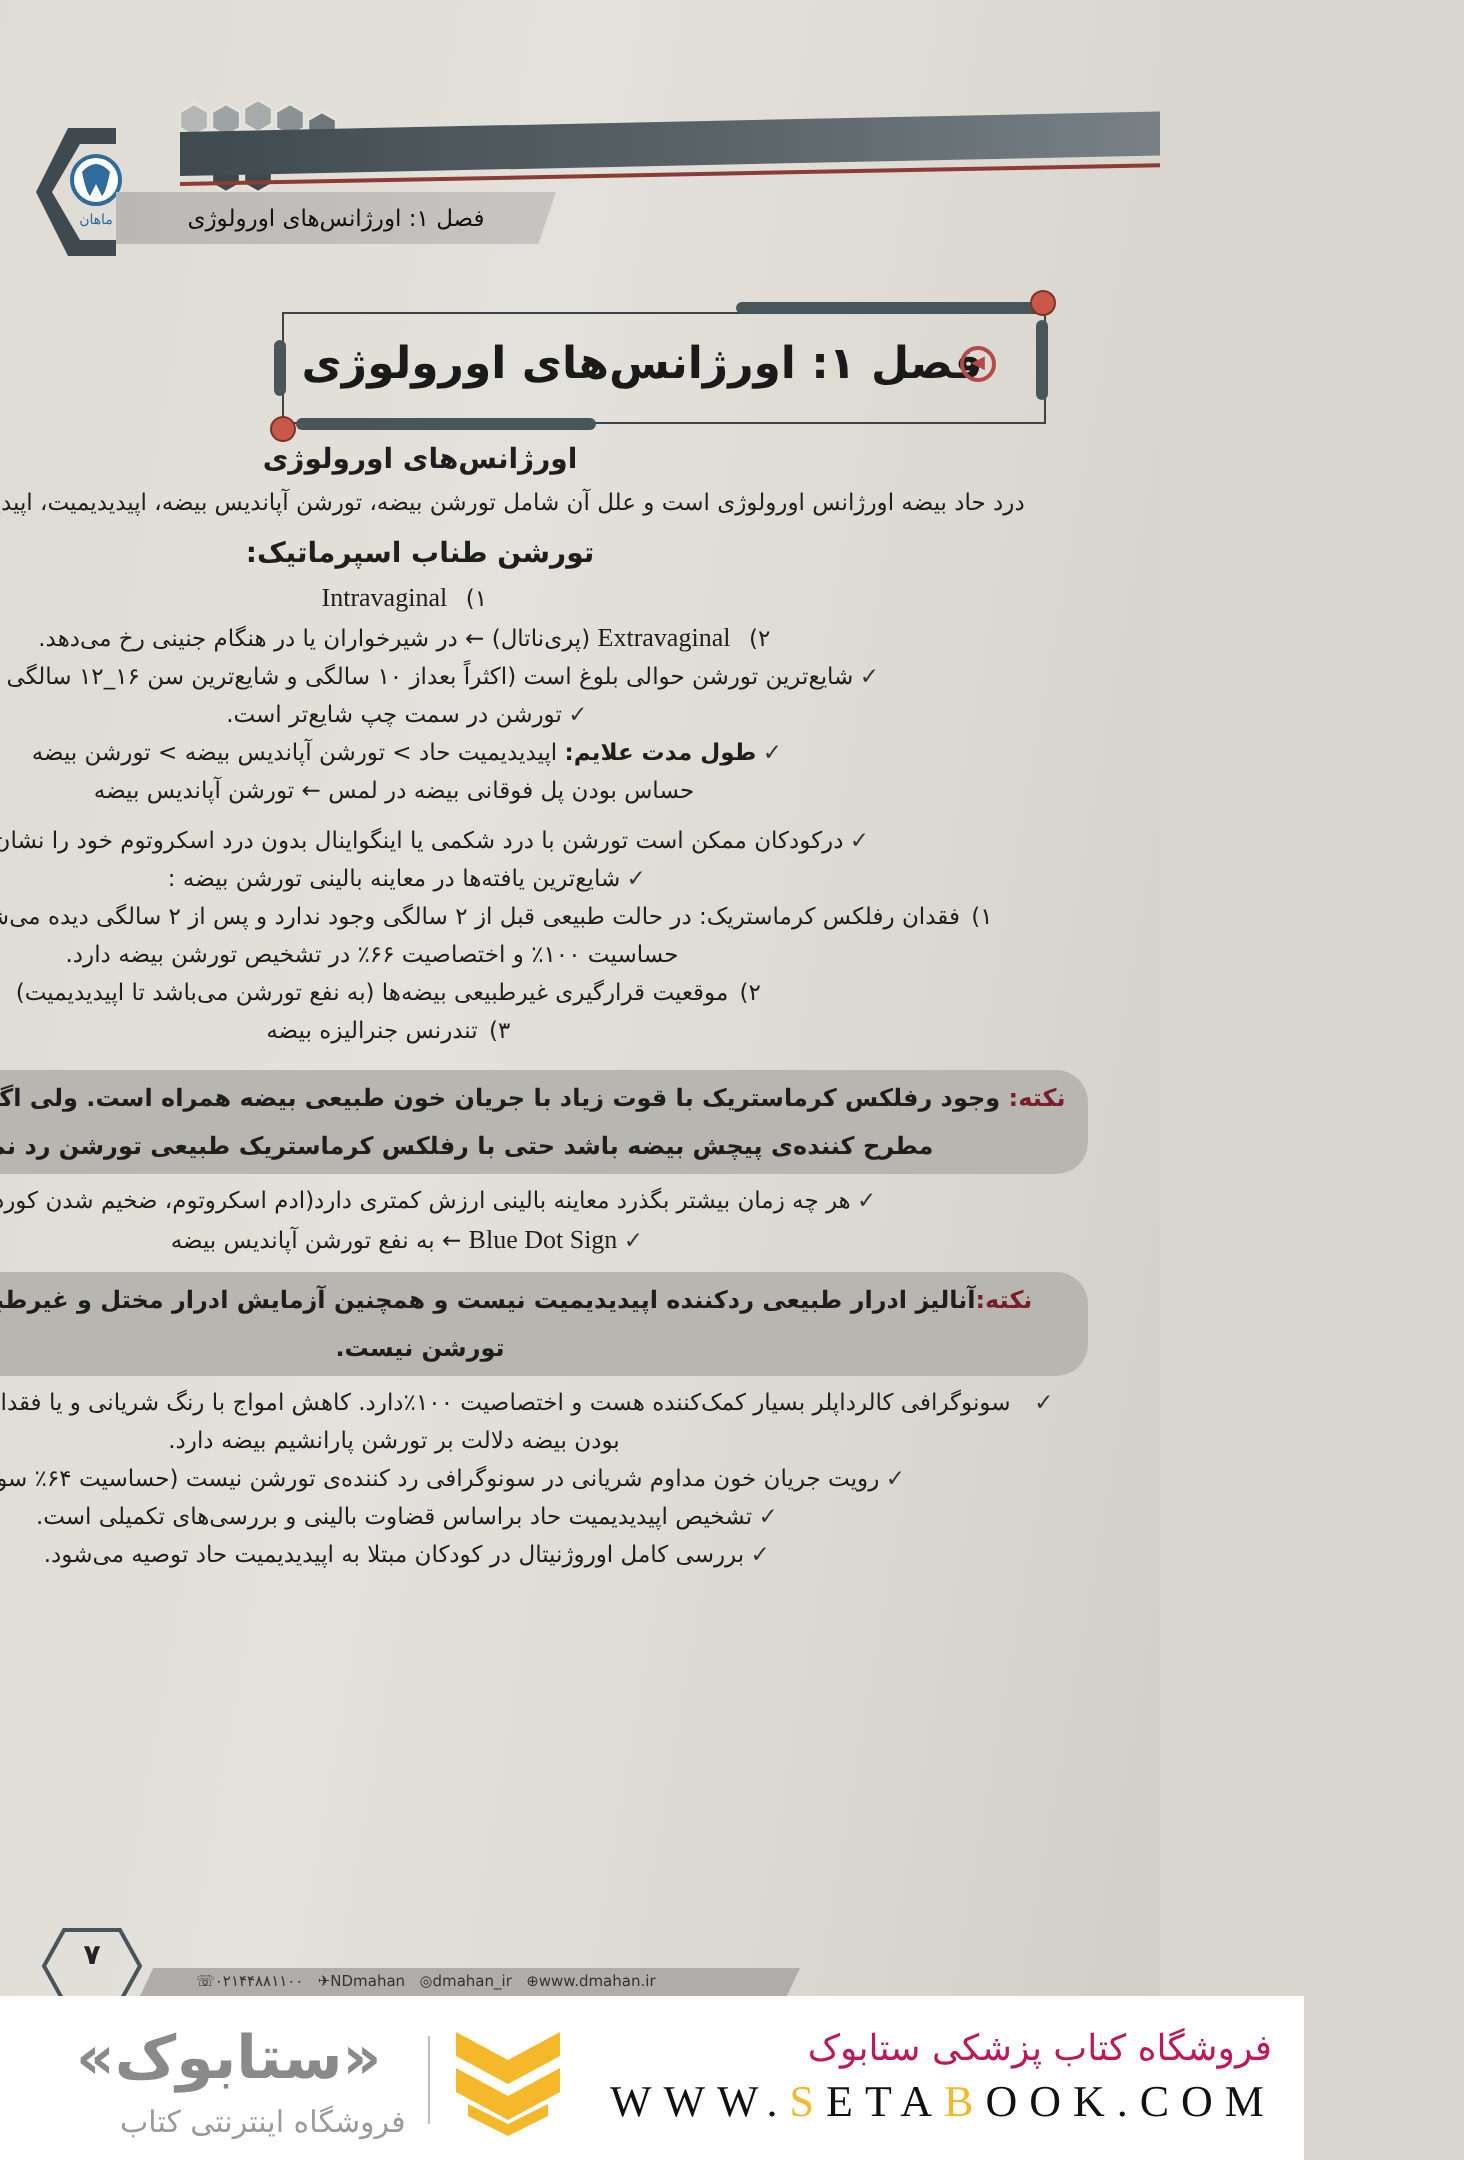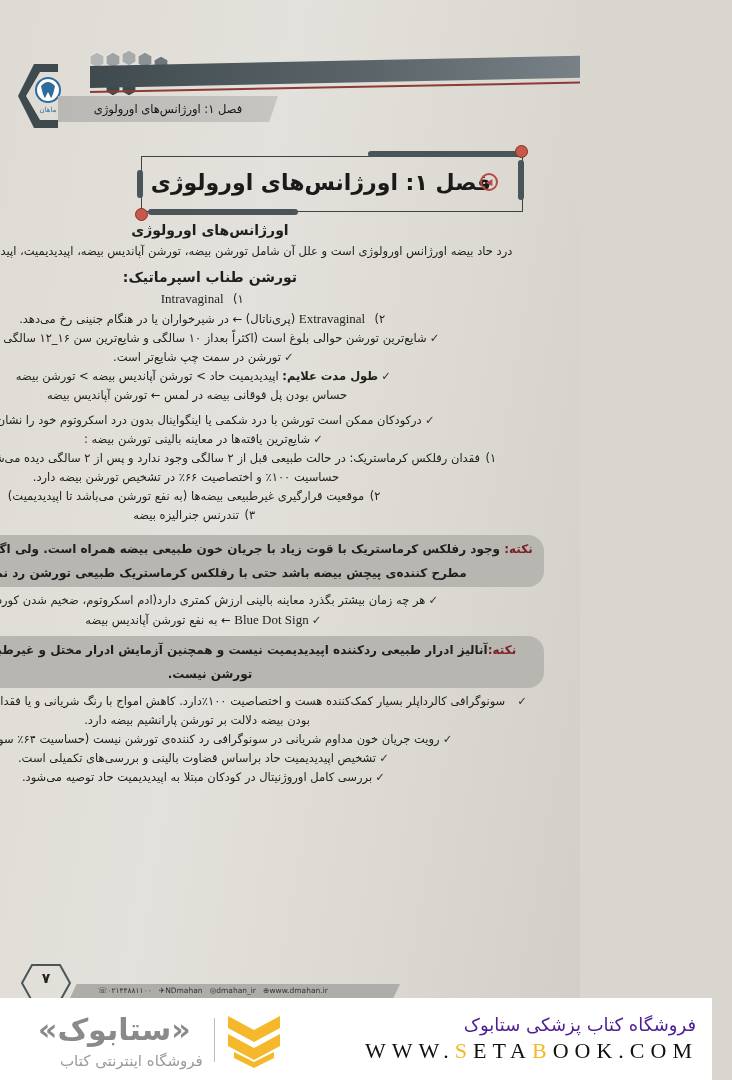--- a/index.html
+++ b/index.html
@@ -82,25 +82,25 @@
     background: #aeadaa;
     clip-path: polygon(2% 0, 100% 0, 98% 100%, 0 100%);
     font-size: 7.5px; line-height: 14px; color: #333; padding-left: 28px; box-sizing: border-box;
     white-space: nowrap;
   }
   .page-hex { position: absolute; left: 20px; top: 963px; width: 52px; height: 40px; }
   .page-num { position:absolute; left: 20px; top: 970px; width: 52px; text-align:center; font-size: 14px; font-weight:bold; color:#222; }
 
   
   .banner {
-    position: absolute; left: 0; top: 998px; width: 712px; height: 82px; background: #ffffff;
+    position: absolute; left: 0; top: 998px; width: 652px; height: 82px; background: #ffffff;
   }
   .store-name {
     position: absolute; right: 16px; top: 16px; direction: rtl;
-    font-size: 18px; color: #4c1d95;
+    font-size: 18px; color: #be185d;
   }
   .store-url {
     position: absolute; right: 14px; top: 40px; font-size: 22px; letter-spacing: 6px; color: #111;
     font-family: Liberation Serif, serif;
     text-align: center;
   }
   .store-url .acc { color: #f4b82a; }
   .brand-sub { position:absolute; left: 60px; top: 54px; font-size: 15px; color:#9a9a9a; direction: rtl; }
   .brand-word { position:absolute; left: 38px; top: 14px; font-size: 30px; color:#8a8a8a; font-weight:bold; letter-spacing:-1px; }
   .brand-sep { position:absolute; left: 214px; top: 20px; width: 1px; height: 44px; background:#bdbdbd; }

